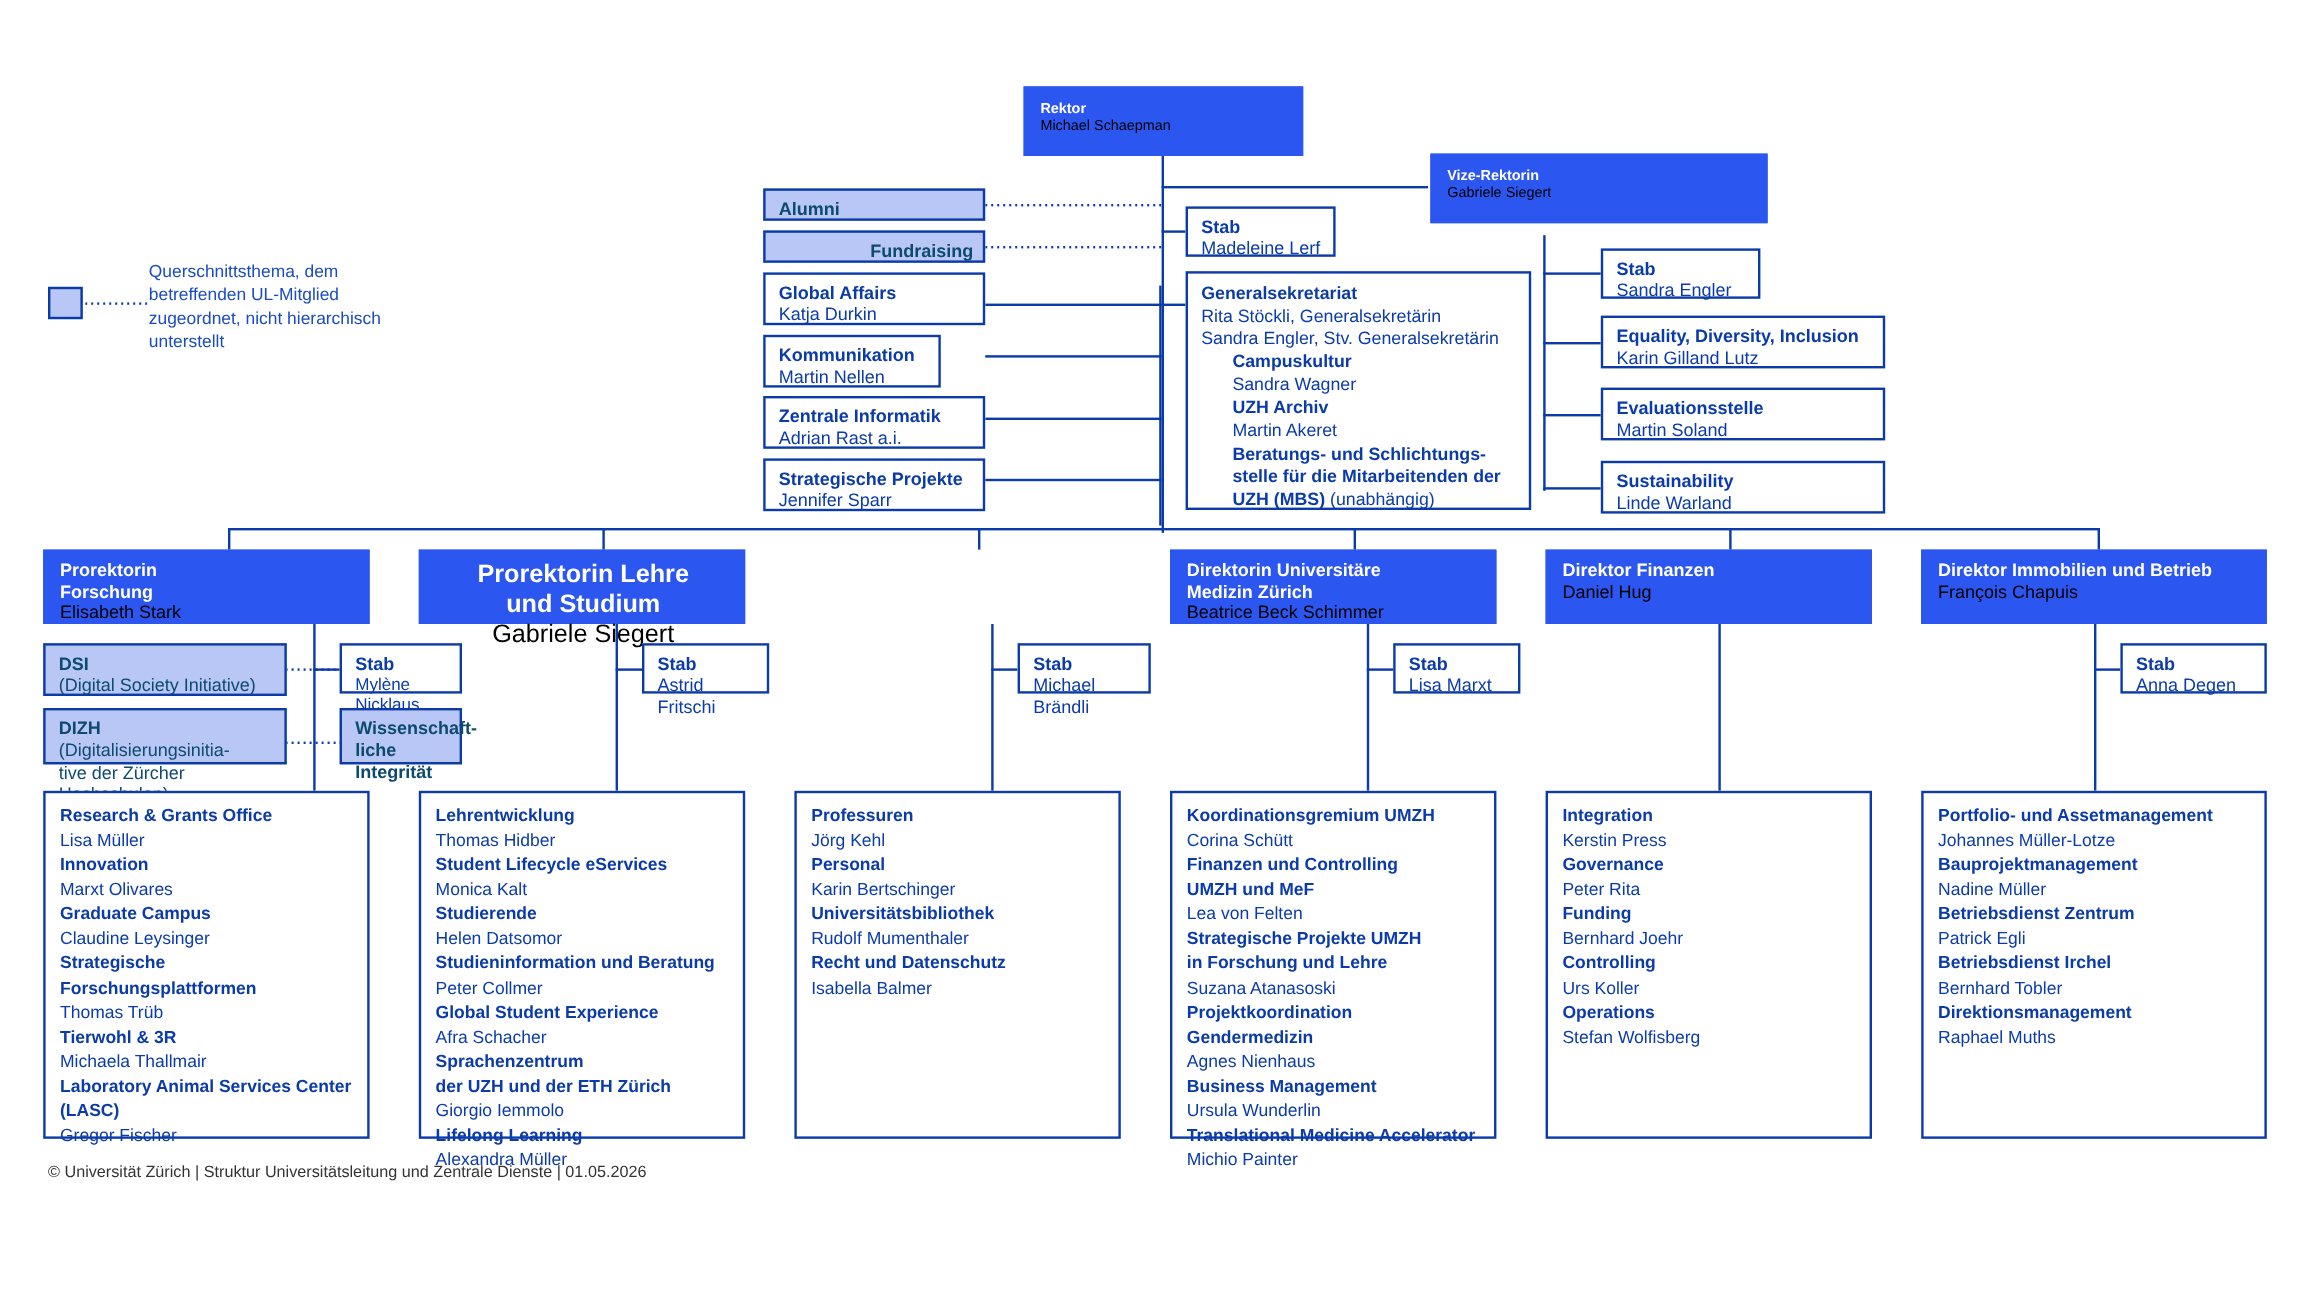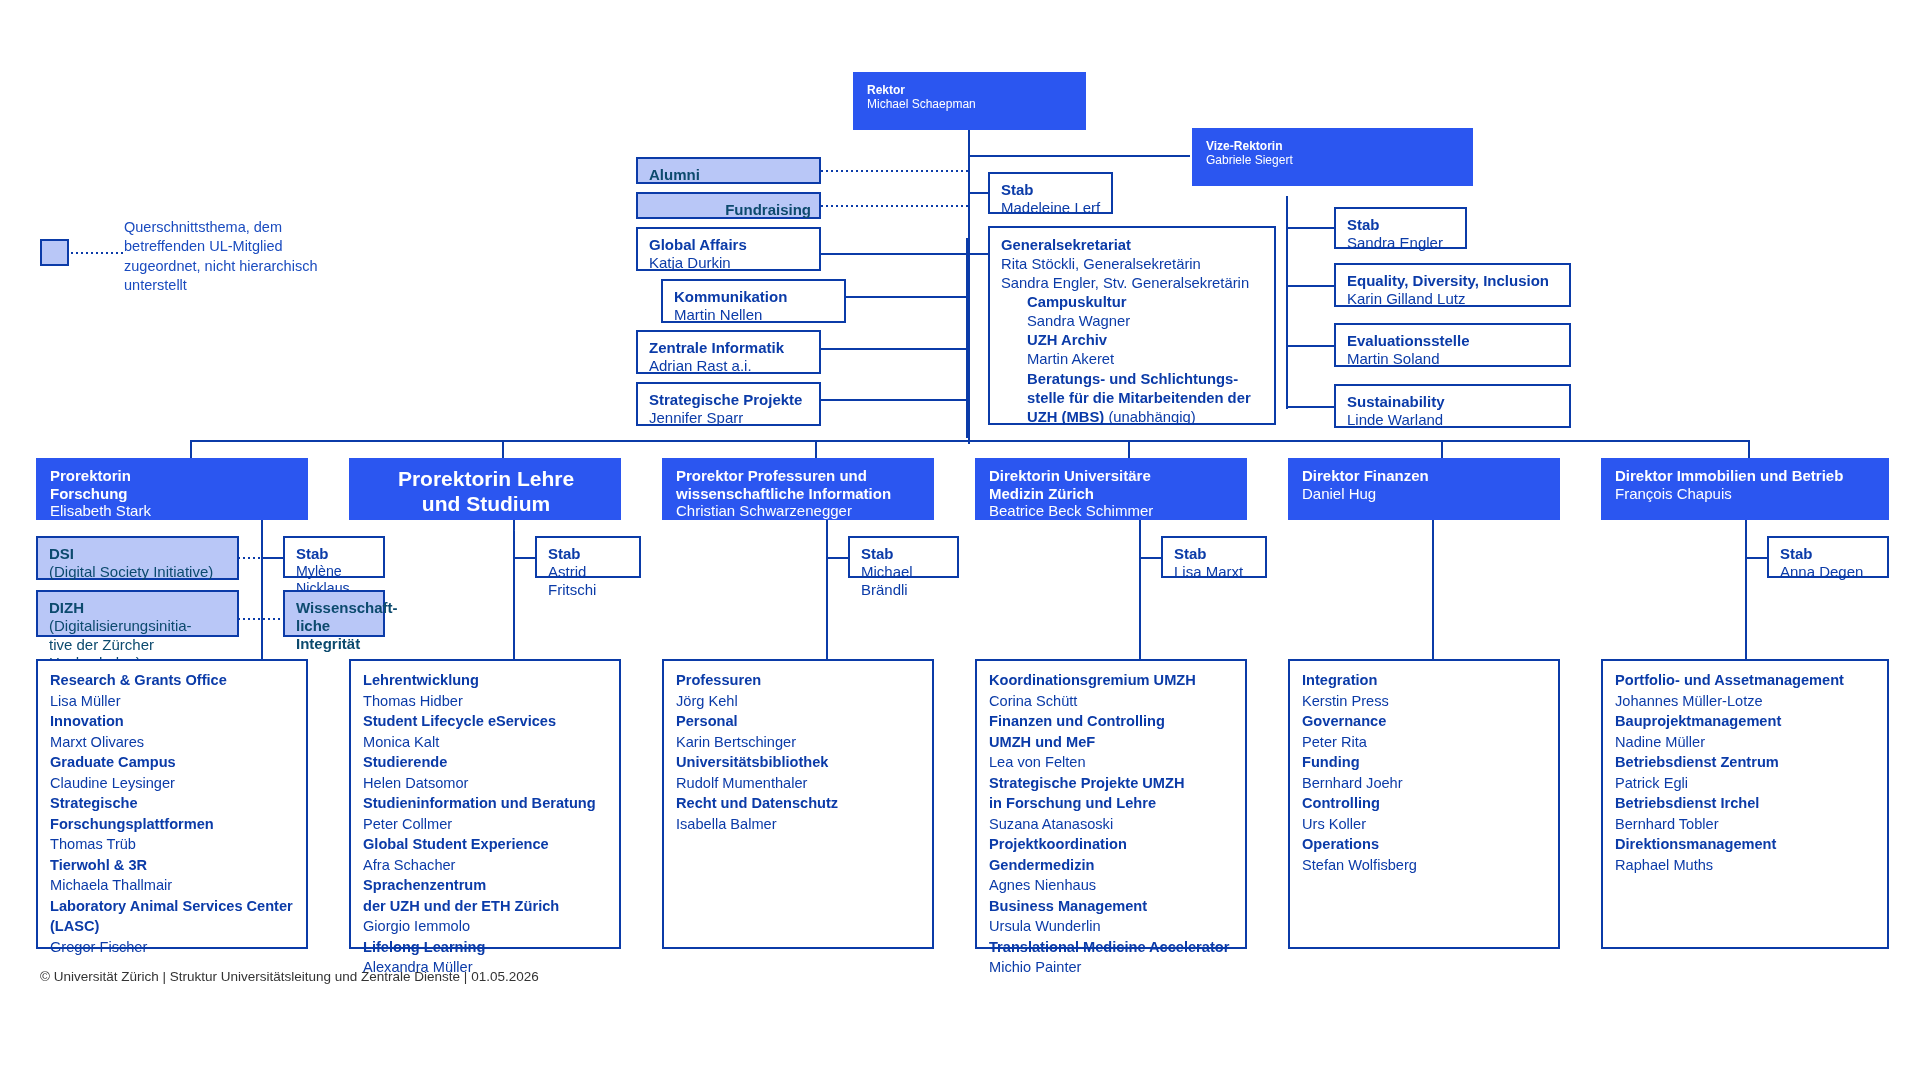--- a/index.html
+++ b/index.html
@@ -22,21 +22,21 @@
     background:#ffffff;border:2px solid #0b3ba8;color:#0b3ba8;
     padding:7px 8px 6px 11px;line-height:1.2;font-size:15px;
   }
   .b-light{
     background:#b9c7f7;border:2px solid #0b3ba8;color:#0c4a6e;
     padding:7px 8px 6px 11px;line-height:1.2;font-size:15px;
   }
   .t-bold{font-weight:bold;display:block;}
   .t-reg{font-weight:normal;display:block;}
   .b-solid .t-bold{color:#ffffff;}
-  .b-solid .t-reg{color:#ffffff;}
+  .b-solid .t-reg{color:#000000;}
 
   
   .ln{position:absolute;background:#0b3ba8;}
   .lnh{height:2px;}
   .lnv{width:2px;}
   .dot{
     position:absolute;height:2px;
     background-image:linear-gradient(to right,#0b3ba8 0 2px,transparent 2px 5px);
     background-size:5px 2px;background-repeat:repeat-x;
   }
@@ -146,21 +146,21 @@
   <div class="box b-light" style="left:636px;top:157px;width:185px;height:27px;">
     <span class="t-bold">Alumni</span>
   </div>
   <div class="box b-light" style="left:636px;top:192px;width:185px;height:27px;text-align:right;">
     <span class="t-bold">Fundraising</span>
   </div>
   <div class="box b-white" style="left:636px;top:227px;width:185px;height:44px;">
     <span class="t-bold">Global Affairs</span>
     <span class="t-reg">Katja Durkin</span>
   </div>
-  <div class="box b-white" style="left:636px;top:279px;width:185px;height:44px;margin-left:25px;">
+  <div class="box b-white" style="left:636px;top:279px;width:148px;height:44px;">
     <span class="t-bold">Kommunikation</span>
     <span class="t-reg">Martin Nellen</span>
   </div>
   <div class="box b-white" style="left:636px;top:330px;width:185px;height:44px;">
     <span class="t-bold">Zentrale Informatik</span>
     <span class="t-reg">Adrian Rast a.i.</span>
   </div>
   <div class="box b-white" style="left:636px;top:382px;width:185px;height:44px;">
     <span class="t-bold">Strategische Projekte</span>
     <span class="t-reg">Jennifer Sparr</span>
@@ -194,25 +194,20 @@
 
   <div class="box b-solid" style="left:36px;top:458px;width:272px;height:62px;font-size:15px;padding-top:7px;">
     <span class="t-bold" style="white-space:pre-line;">Prorektorin
 Forschung</span>
     <span class="t-reg">Elisabeth Stark</span>
   </div>
   <div class="box b-solid" style="left:349px;top:458px;width:272px;height:62px;font-size:21px;padding-top:7px;text-align:center;">
     <span class="t-bold" style="white-space:pre-line;">Prorektorin Lehre
 und Studium</span>
     <span class="t-reg">Gabriele Siegert</span>
-  </div>
-  <div class="box b-solid" style="left:662px;top:458px;width:272px;height:62px;font-size:15px;padding-top:7px;">
-    <span class="t-bold" style="white-space:pre-line;">Prorektor Professuren und
-wissenschaftliche Information</span>
-    <span class="t-reg">Christian Schwarzenegger</span>
   </div>
   <div class="box b-solid" style="left:975px;top:458px;width:272px;height:62px;font-size:15px;padding-top:7px;">
     <span class="t-bold" style="white-space:pre-line;">Direktorin Universitäre
 Medizin Zürich</span>
     <span class="t-reg">Beatrice Beck Schimmer</span>
   </div>
   <div class="box b-solid" style="left:1288px;top:458px;width:272px;height:62px;font-size:15px;padding-top:7px;">
     <span class="t-bold" style="white-space:pre-line;">Direktor Finanzen</span>
     <span class="t-reg">Daniel Hug</span>
   </div>

